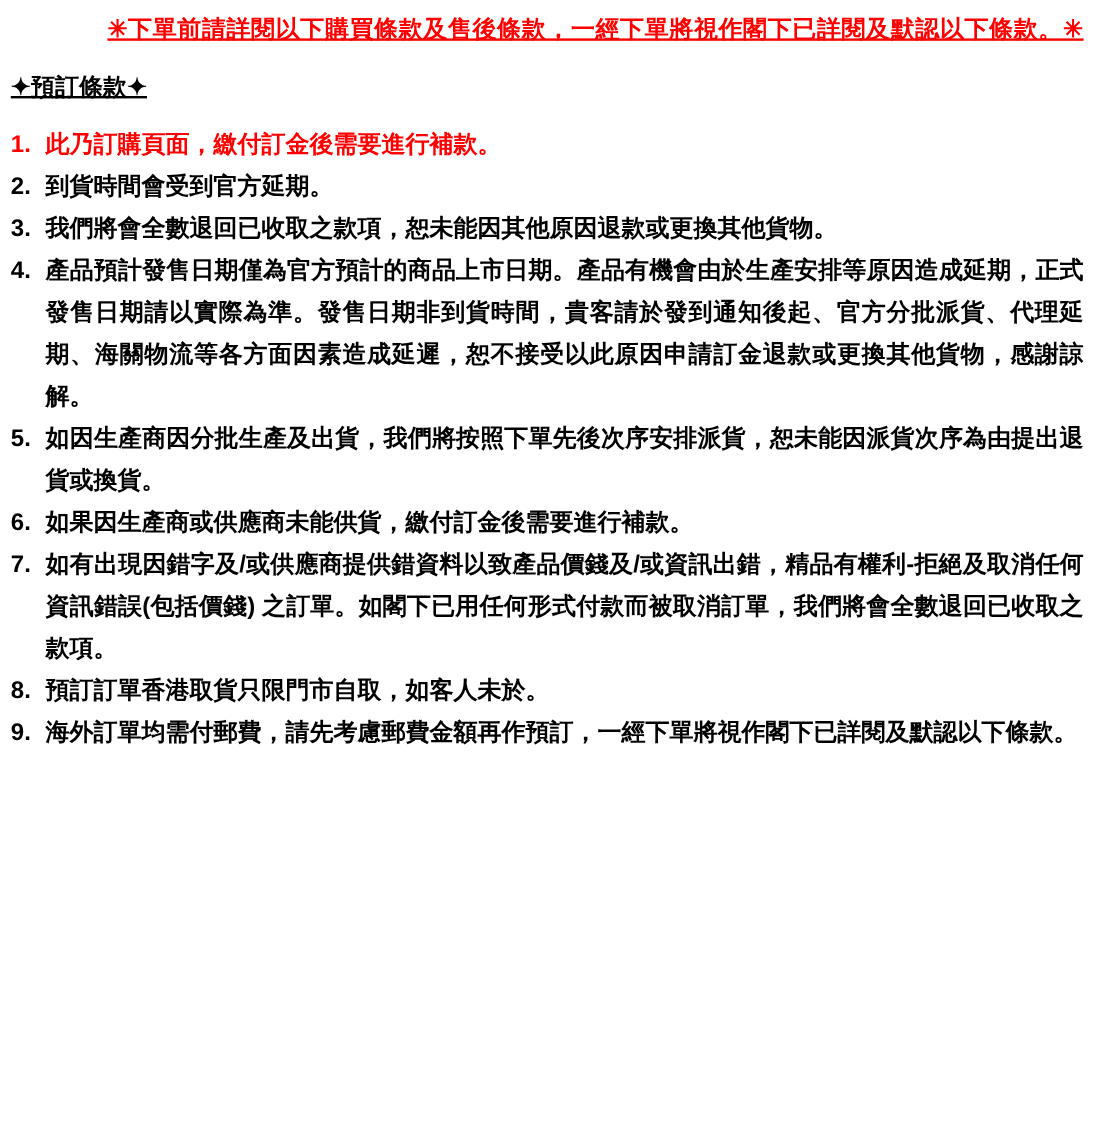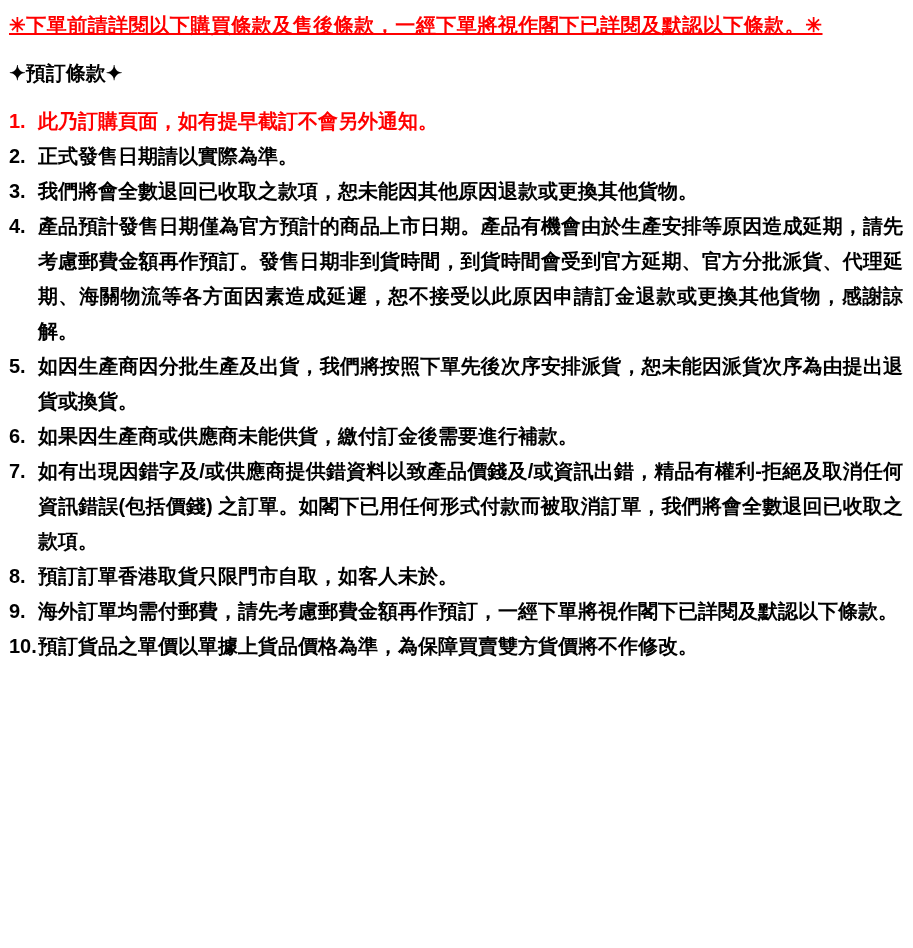--- a/index.html
+++ b/index.html
@@ -18,23 +18,25 @@
   }
   .doc {
     padding: 8px 10px 0 9px;
   }
   .title {
     color: #ff0000;
     text-decoration: underline;
     line-height: 35px;
     margin-bottom: 13px;
     letter-spacing: 0.5px;
+    text-align: right;
   }
   .section-header {
     color: #000000;
+    text-decoration: underline;
     line-height: 35px;
     margin-bottom: 13px;
     display: inline-block;
   }
   ol.terms {
     list-style: none;
     margin: 0;
     padding: 0;
   }
   li.term-row {
@@ -66,36 +68,36 @@
 <body>
 
 <div class="doc">
   <div class="title">✳下單前請詳閱以下購買條款及售後條款，一經下單將視作閣下已詳閱及默認以下條款。✳</div>
   <div>
     <div class="section-header">✦預訂條款✦</div>
   </div>
   <ol class="terms" id="terms-list">
   <li class="term-row term-red">
     <span class="num">1.</span>
-    <span class="txt"><span>此乃訂購頁面，如有提早截訂不會另外通知。</span></span>
+    <span class="txt"><span>此乃訂購頁面，繳付訂金後需要進行補款。</span></span>
   </li>
 
   <li class="term-row">
     <span class="num">2.</span>
-    <span class="txt"><span>正式發售日期請以實際為準。</span></span>
+    <span class="txt"><span>到貨時間會受到官方延期。</span></span>
   </li>
 
   <li class="term-row">
     <span class="num">3.</span>
     <span class="txt"><span>我們將會全數退回已收取之款項，恕未能因其他原因退款或更換其他貨物。</span></span>
   </li>
 
   <li class="term-row">
     <span class="num">4.</span>
-    <span class="txt"><span>產品預計發售日期僅為官方預計的商品上市日期。產品有機會由於生產安排等原因造成延期，請先考慮郵費金額再作預訂。發售日期非到貨時間，到貨時間會受到官方延期、官方分批派貨、代理延期、海關物流等各方面因素造成延遲，恕不接受以此原因申請訂金退款或更換其他貨物，感謝諒解。</span></span>
+    <span class="txt"><span>產品預計發售日期僅為官方預計的商品上市日期。產品有機會由於生產安排等原因造成延期，正式發售日期請以實際為準。發售日期非到貨時間，貴客請於發到通知後起、官方分批派貨、代理延期、海關物流等各方面因素造成延遲，恕不接受以此原因申請訂金退款或更換其他貨物，感謝諒解。</span></span>
   </li>
 
   <li class="term-row">
     <span class="num">5.</span>
     <span class="txt"><span>如因生產商因分批生產及出貨，我們將按照下單先後次序安排派貨，恕未能因派貨次序為由提出退貨或換貨。</span></span>
   </li>
 
   <li class="term-row">
     <span class="num">6.</span>
     <span class="txt"><span>如果因生產商或供應商未能供貨，繳付訂金後需要進行補款。</span></span>
@@ -109,21 +111,17 @@
   <li class="term-row">
     <span class="num">8.</span>
     <span class="txt"><span>預訂訂單香港取貨只限門市自取，如客人未於。</span></span>
   </li>
 
   <li class="term-row">
     <span class="num">9.</span>
     <span class="txt"><span>海外訂單均需付郵費，請先考慮郵費金額再作預訂，一經下單將視作閣下已詳閱及默認以下條款。</span></span>
   </li>
 
-  <li class="term-row">
-    <span class="num">10.</span>
-    <span class="txt"><span>預訂貨品之單價以單據上貨品價格為準，為保障買賣雙方貨價將不作修改。</span></span>
-  </li>
 
 
 
 </ol>
 </div>
 
 </body></html>

